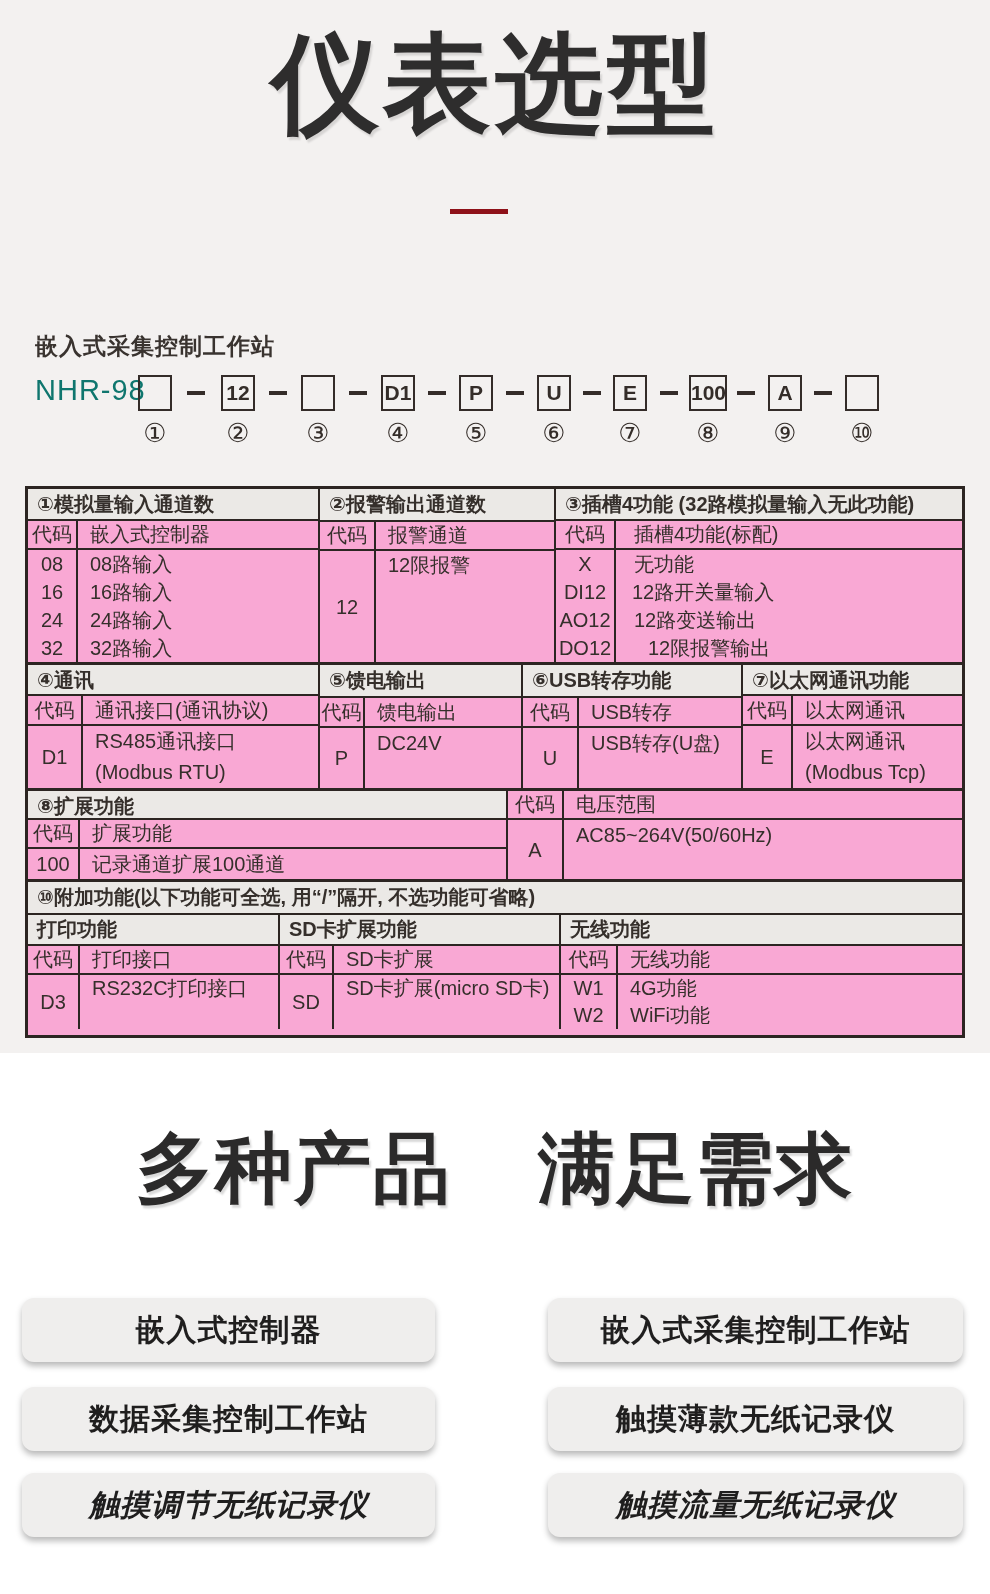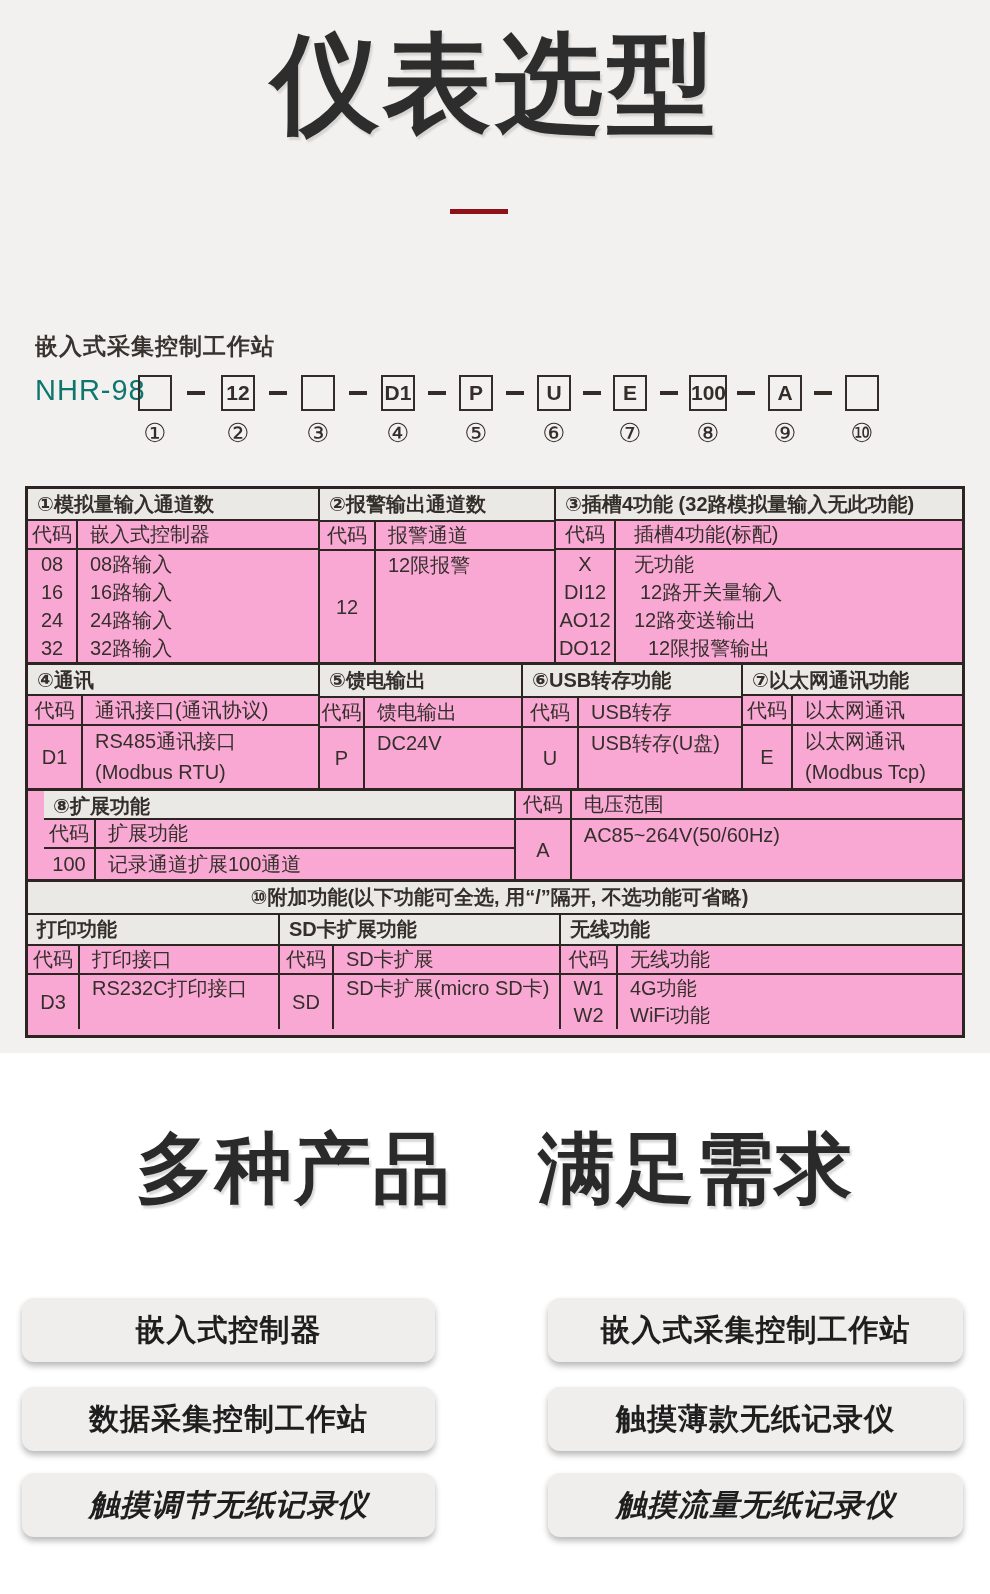--- a/index.html
+++ b/index.html
@@ -28,21 +28,21 @@
   .mcirc{position:absolute;top:418px;width:30px;text-align:center;font-size:26px;color:#342d29;}
 
   
   .seltable{position:absolute;left:25px;top:486px;width:940px;height:552px;
     border:3px solid var(--bd);background:#f9a8d4;color:var(--ink);font-size:20px;
     display:flex;flex-direction:column;}
   .band{display:flex;flex-direction:row;}
   .band + .band{border-top:3px solid var(--bd);}
   .b1{height:173px;}
   .b2{height:126px;}
-  .b3{height:91px;padding-left:16px;}
+  .b3{height:91px;}
   .b4{height:147px;flex-direction:column;}
   .sec{display:flex;flex-direction:column;min-width:0;overflow:hidden;}
   .sec + .sec{border-left:2px solid var(--bd);}
   .sec-h{background:var(--hdr);border-bottom:2px solid var(--bd);font-weight:700;
     padding-left:9px;white-space:nowrap;overflow:hidden;}
   .b1 .sec-h{height:33px;line-height:31px;}
   .b2 .sec-h{height:33px;line-height:31px;}
   .b3 .sec-h{height:32px;line-height:30px;}
   .sub{display:flex;border-bottom:2px solid var(--bd);}
   .cch{width:var(--cw);border-right:2px solid var(--bd);text-align:center;flex:none;}
@@ -55,21 +55,21 @@
   .dcol{flex:1;display:flex;flex-direction:column;}
   .cell{flex:none;white-space:nowrap;overflow:hidden;}
   .ccol .cell{text-align:center;}
   .dcol .cell{padding-left:12px;}
   .b1 .cell{height:28px;line-height:28px;}
   .b2 .cell{height:31px;line-height:31px;}
   .b3 .cell{height:30px;line-height:30px;}
   .b4 .cell{height:27px;line-height:27px;}
   
   .b4-head{background:var(--hdr);border-bottom:2px solid var(--bd);font-weight:700;
-    padding-left:9px;height:33px;line-height:31px;white-space:nowrap;text-align:center;}
+    padding-left:9px;height:33px;line-height:31px;white-space:nowrap;}
   .b4-subs{display:flex;flex:1;}
   .b4 .sec-h{height:31px;line-height:29px;}
   .b4 .sub,.b4 .sub .cch,.b4 .sub .dch{height:29px;line-height:27px;}
 
   
   .bottom-heading{position:absolute;top:1130px;left:0;width:990px;display:flex;
     justify-content:center;gap:86px;font-size:77px;line-height:1;font-weight:900;color:#2b2a2a;
     letter-spacing:2px;text-shadow:2px 3px 2px rgba(0,0,0,0.15);}
   .pbtn{position:absolute;height:64px;border-radius:12px;background:#efeeed;
     box-shadow:0 4px 6px rgba(0,0,0,0.28);display:flex;align-items:center;justify-content:center;
@@ -167,21 +167,21 @@
         </div>
         <div class="sec-body">
           <div class="ccol">
             <div class="cell">X</div>
             <div class="cell">DI12</div>
             <div class="cell">AO12</div>
             <div class="cell">DO12</div>
           </div>
           <div class="dcol">
             <div class="cell" style="padding-left:18px">无功能</div>
-            <div class="cell" style="padding-left:24px">12路开关量输入</div>
+            <div class="cell" style="padding-left:16px">12路开关量输入</div>
             <div class="cell" style="padding-left:18px">12路变送输出</div>
             <div class="cell" style="padding-left:32px">12限报警输出</div>
           </div>
         </div>
       </div>
     </div>
 
     <div class="band b2">
       <div class="sec" style="width:290px;--cw:55px">
         <div class="sec-h">④通讯</div>

